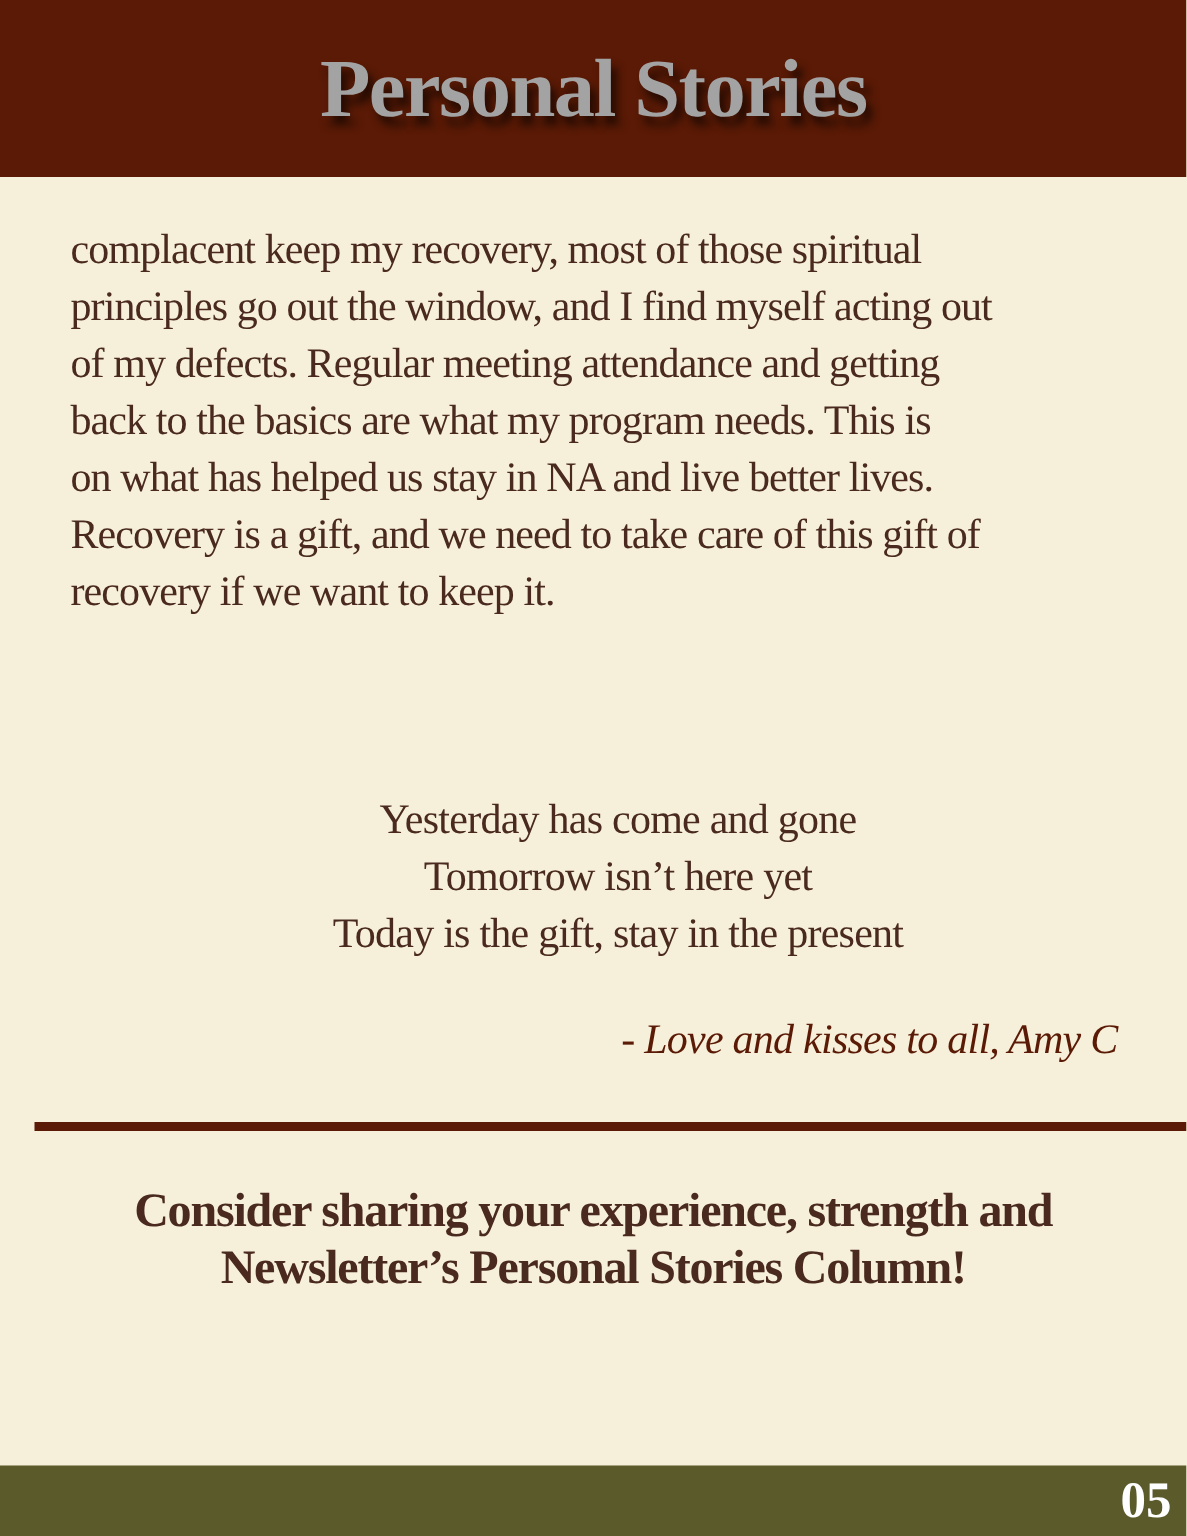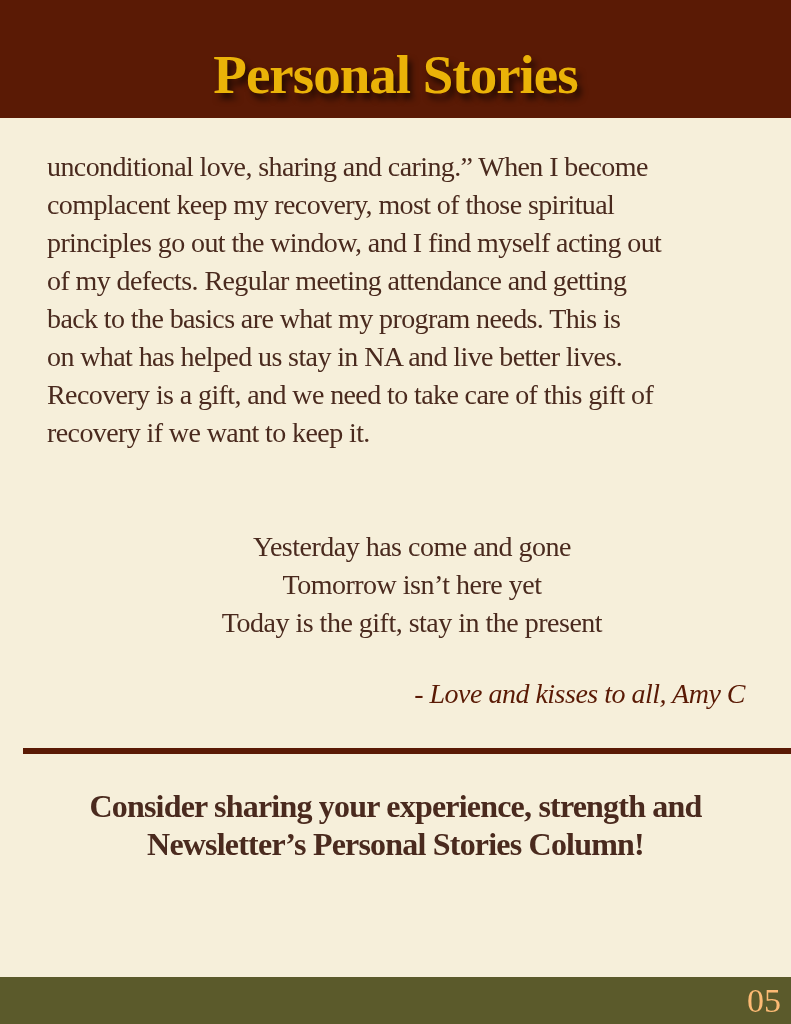--- a/index.html
+++ b/index.html
@@ -24,23 +24,23 @@
     }
     .header-title {
       position: absolute;
       left: 0; right: 0;
       top: 24px;
       text-align: center;
       font-family: "Liberation Serif", serif;
       font-weight: bold;
       font-size: 55px;
       letter-spacing: -1px;
-      color: #eab308;
+      color: #a3a3a3;
       text-shadow: 4px 6px 6px rgba(0,0,0,0.6);
-      margin: 16px;
+      margin: 0;
       line-height: 70px;
     }
     .body-text {
       position: absolute;
       left: 47px;
       top: 148px;
       width: 720px;
       font-size: 28px;
       line-height: 38px;
       letter-spacing: -0.6px;
@@ -100,35 +100,34 @@
       left: 0;
       top: 977px;
       width: 791px;
       height: 47px;
       background: #5b5a2b;
     }
     .page-number {
       position: absolute;
       right: 10px;
       top: 4px;
-      font-weight: normal;
+      font-weight: bold;
       font-size: 34px;
       line-height: 40px;
-      color: #fdba74;
+      color: #ffffff;
     }
   </style>
 </head>
 <body>
 
 <div class="header">
   <h1 class="header-title">Personal Stories</h1>
 </div>
 
 <div class="body-text">
-  <span class="line">unconditional love, sharing and caring.” When I become</span>
   <span class="line">complacent keep my recovery, most of those spiritual</span>
   <span class="line">principles go out the window, and I find myself acting out</span>
   <span class="line">of my defects. Regular meeting attendance and getting</span>
   <span class="line">back to the basics are what my program needs. This is</span>
   <span class="line">on what has helped us stay in NA and live better lives.</span>
   <span class="line">Recovery is a gift, and we need to take care of this gift of</span>
   <span class="line">recovery if we want to keep it.</span>
 </div>
 
 <div class="poem">

